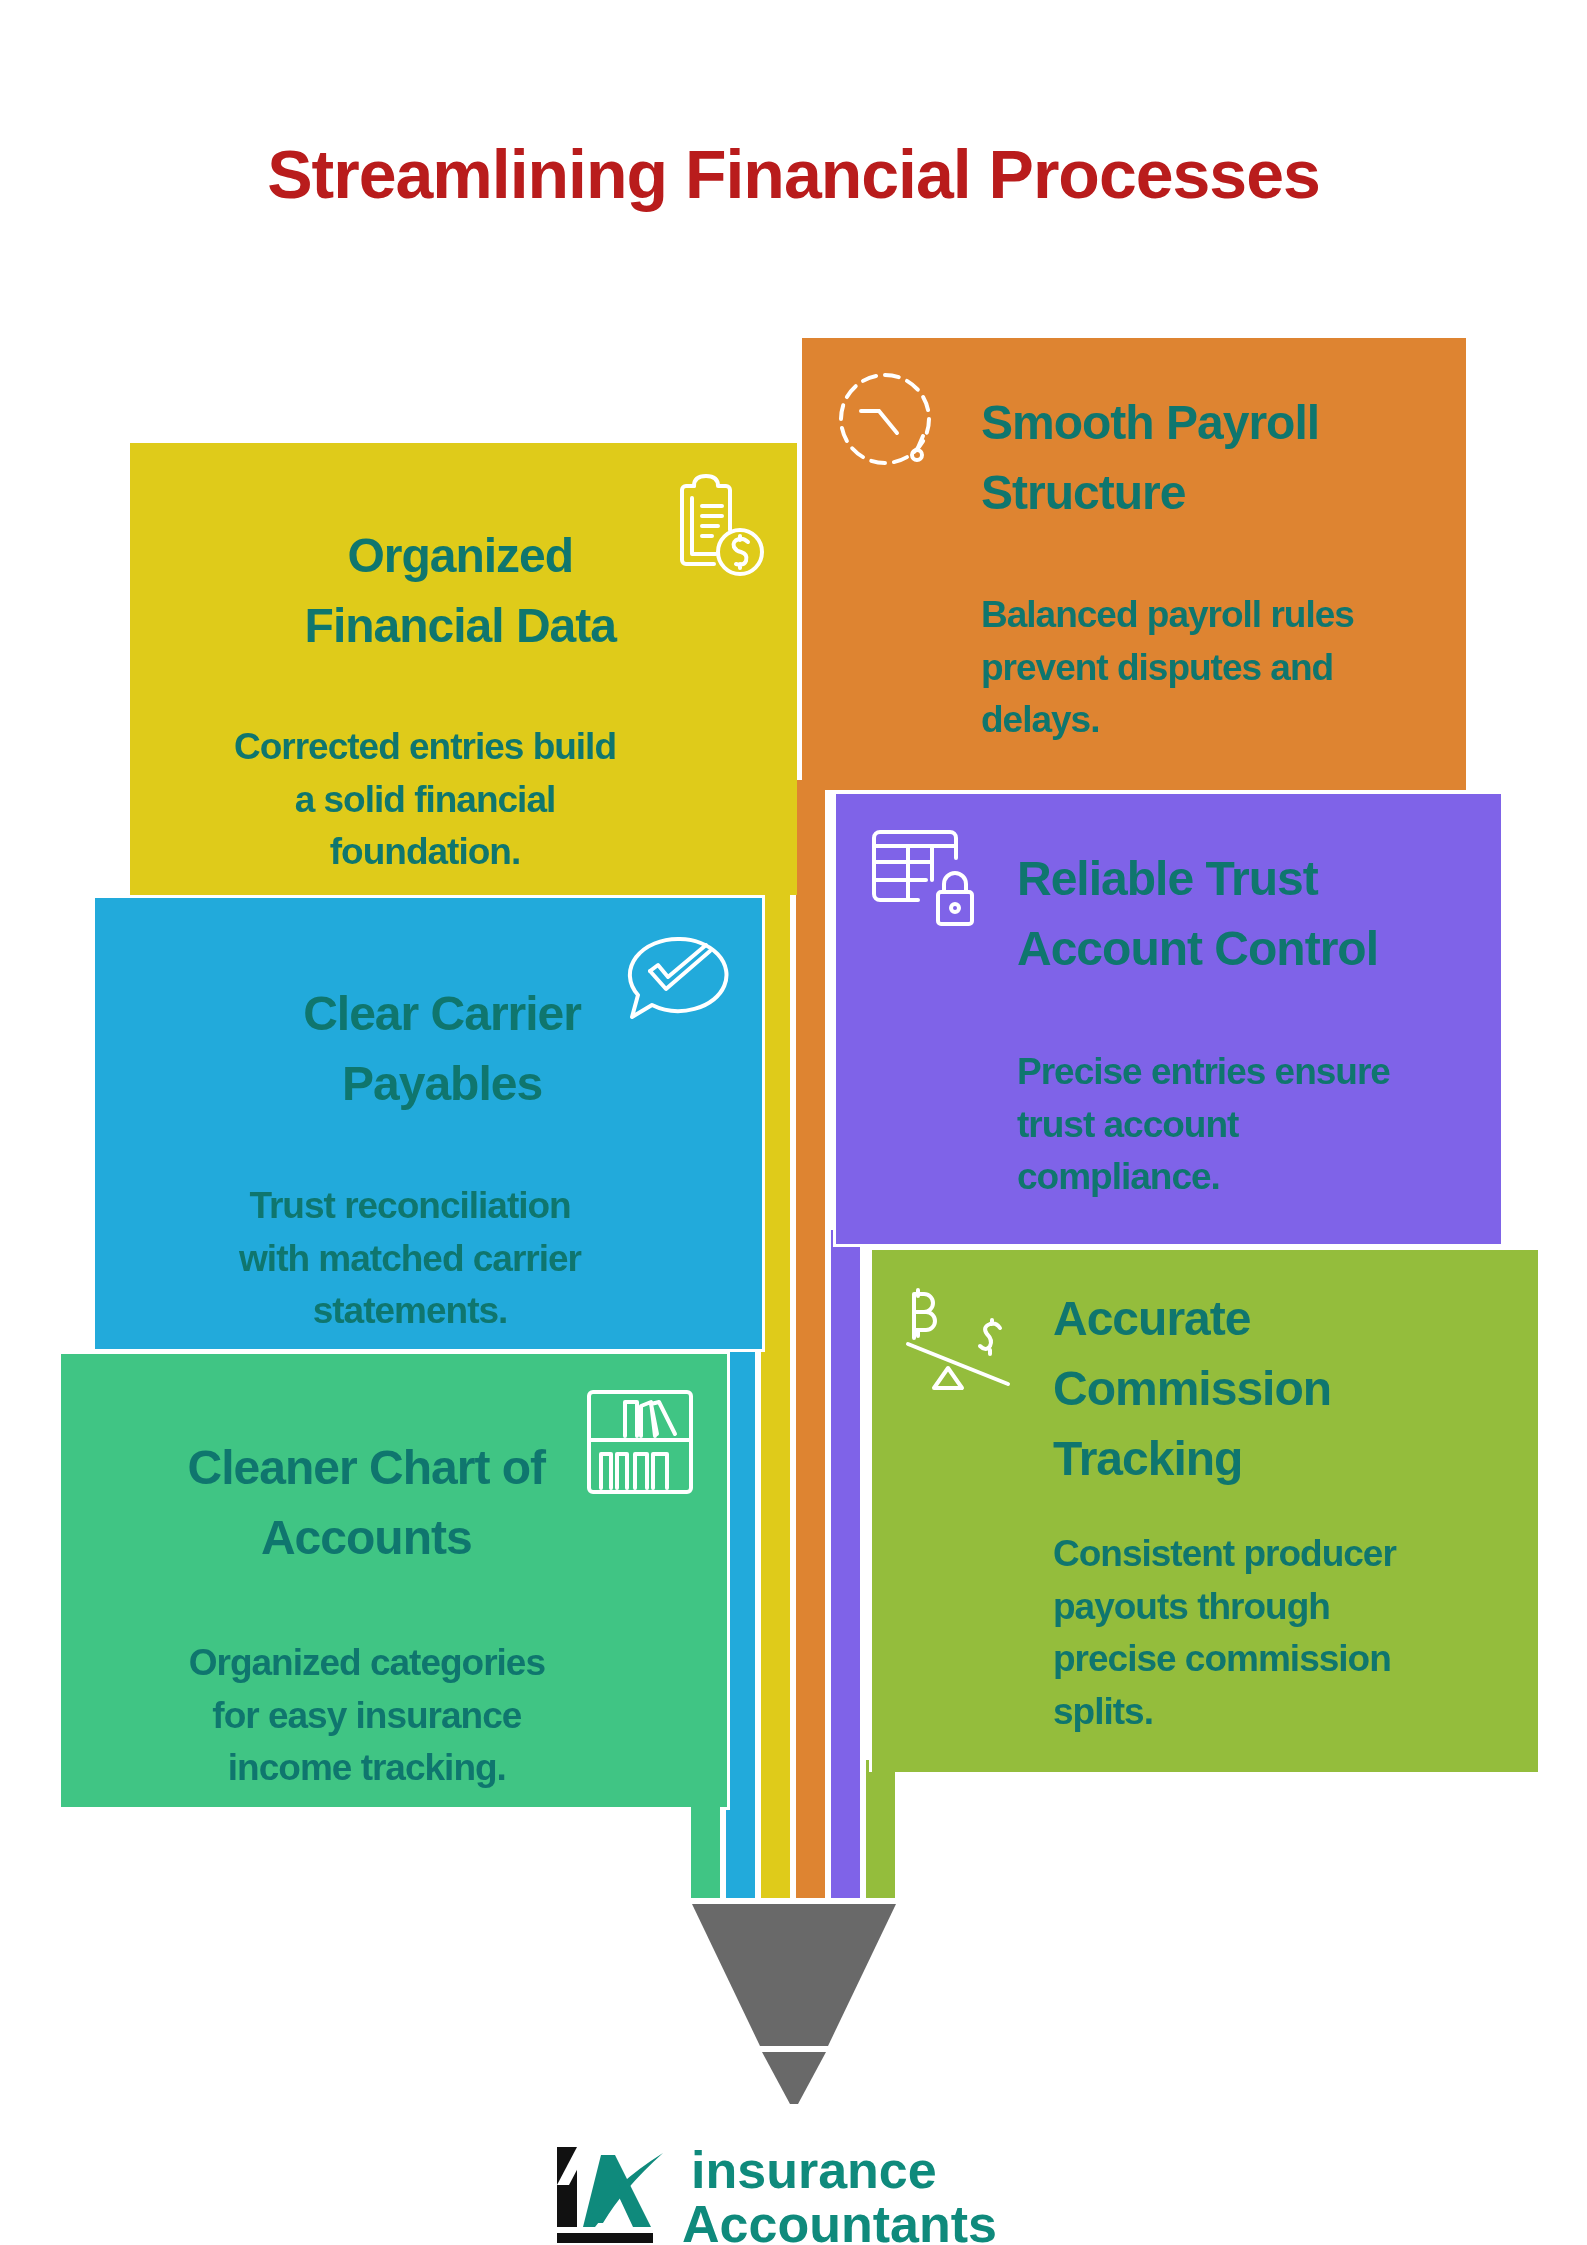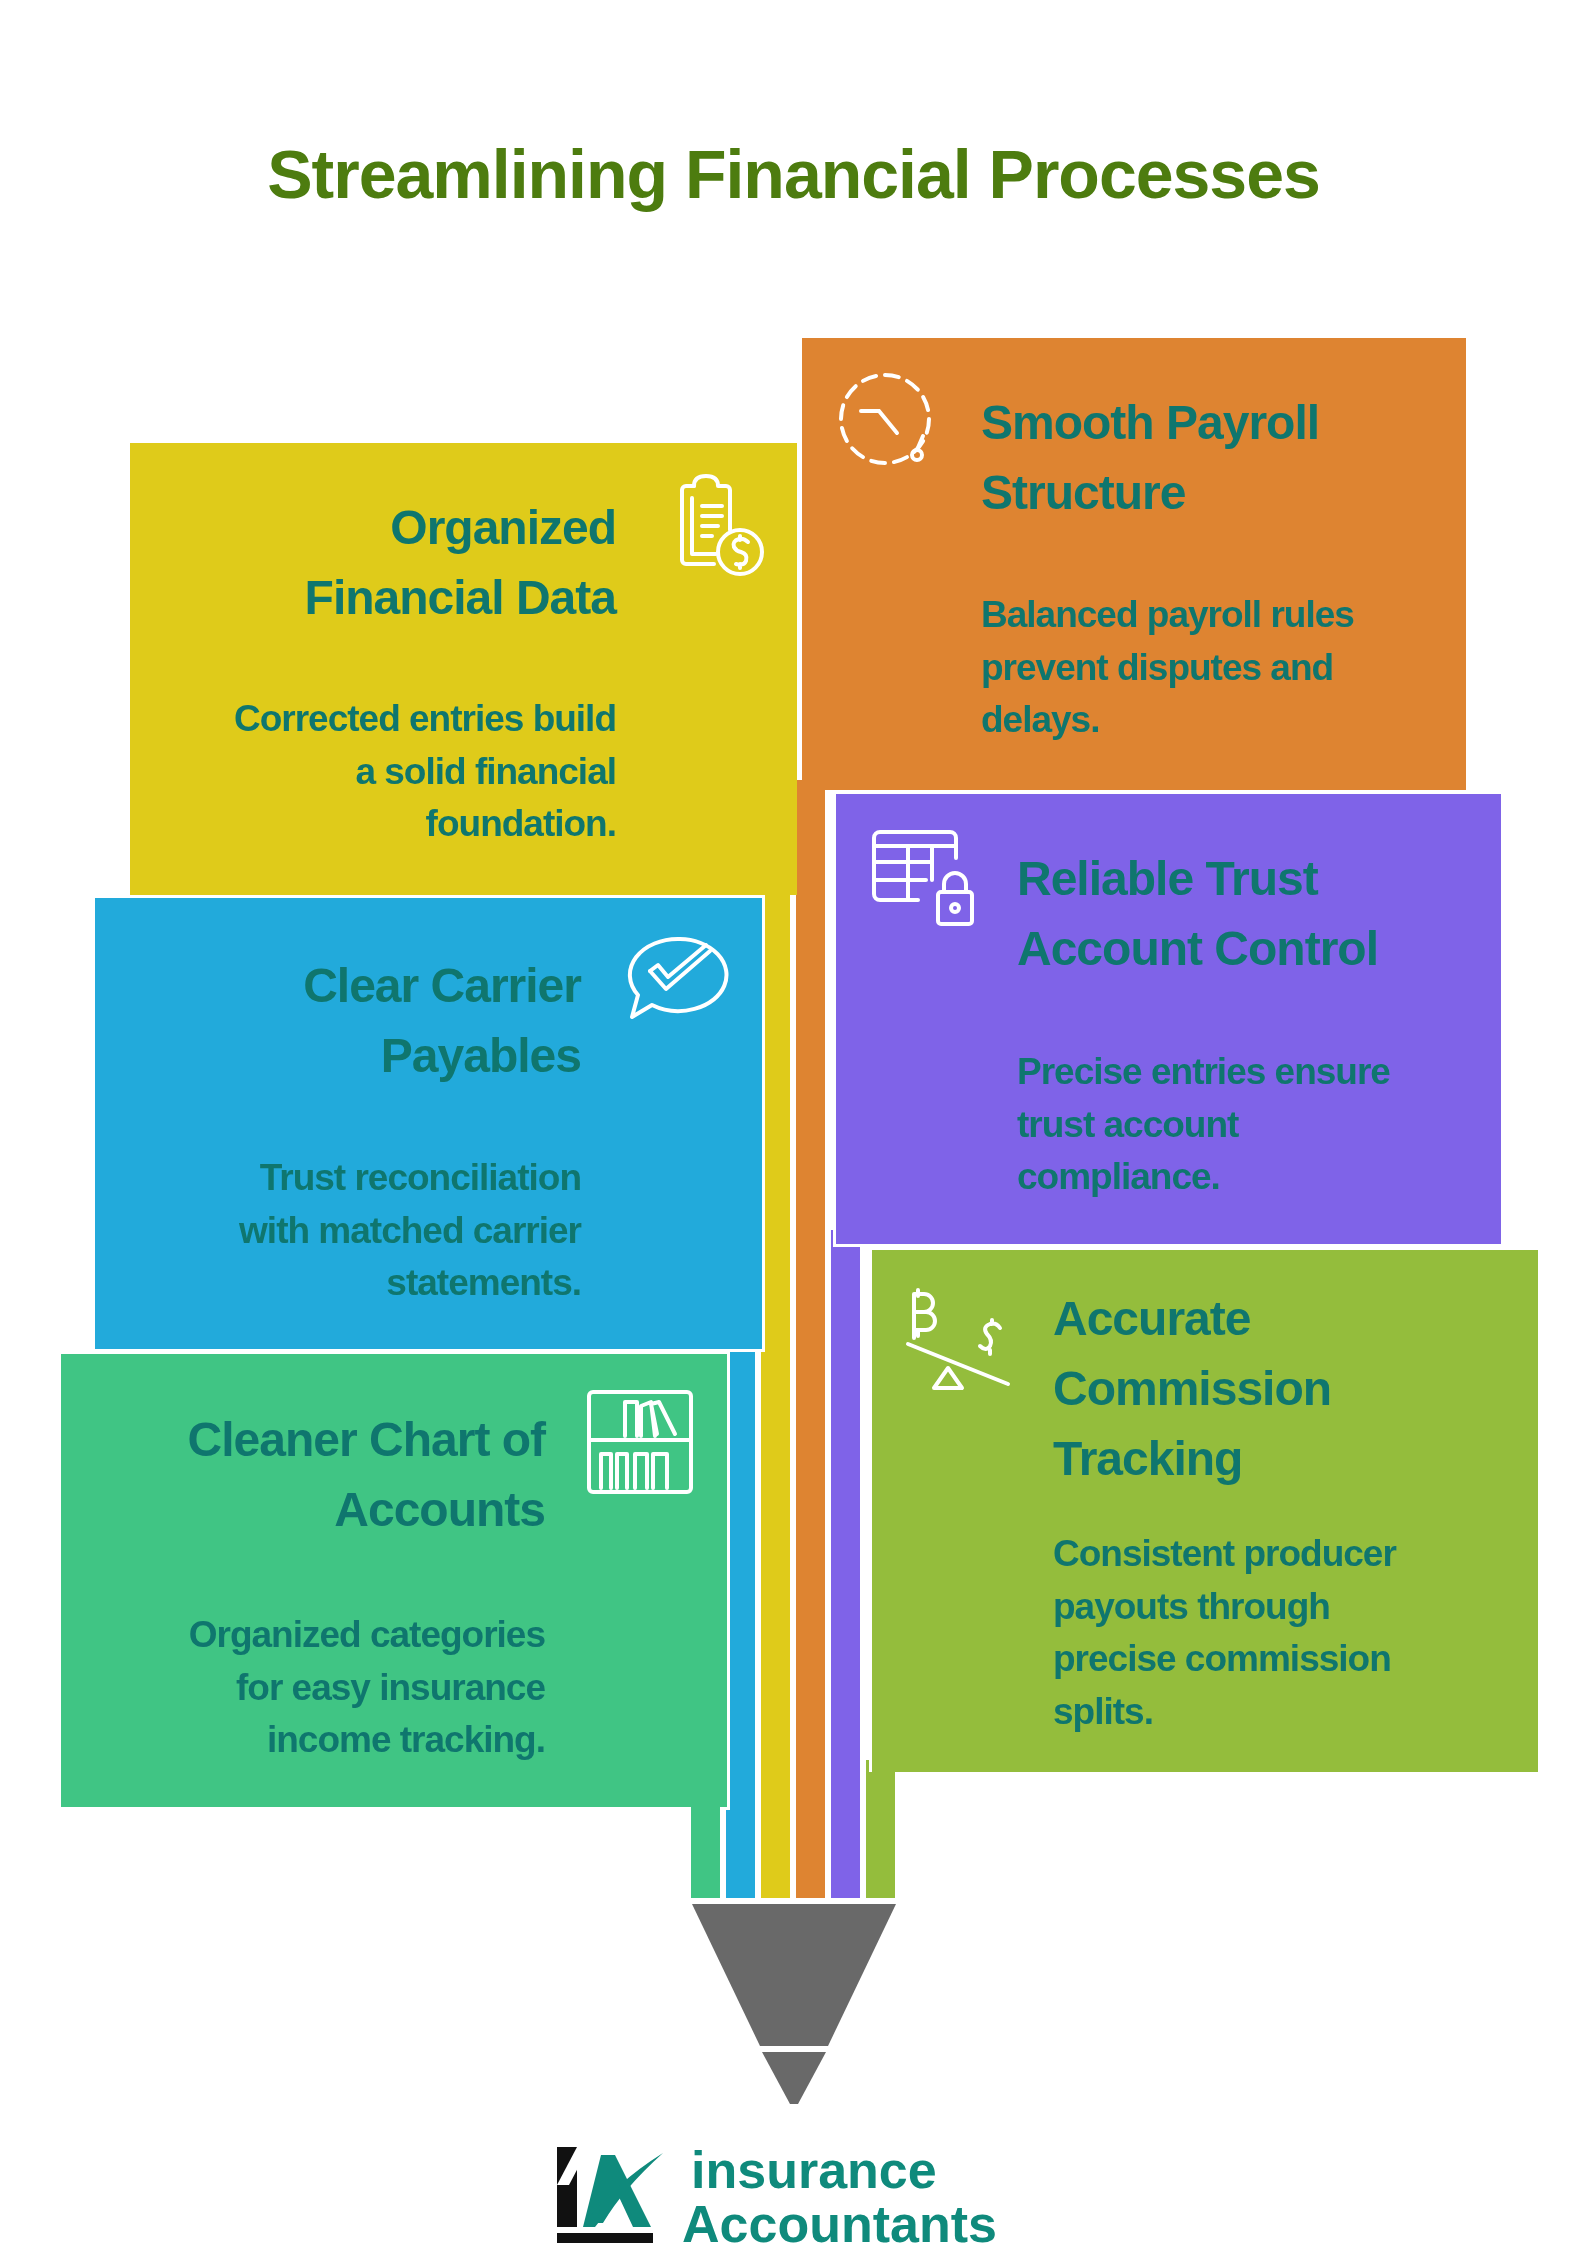--- a/index.html
+++ b/index.html
@@ -1,23 +1,23 @@
 <!DOCTYPE html>
 <html><head>
 <meta charset="utf-8">
 <style>
   html, body { margin:0; padding:0; background:#ffffff; }
   body { width:1587px; height:2245px; position:relative; overflow:hidden; font-family:"Liberation Sans", sans-serif; }
-  .title { position:absolute; left:0; width:1587px; top:135px; text-align:center; font-size:68px; font-weight:bold; color:#4d7c0f; letter-spacing:-1px; }
+  .title { position:absolute; left:0; width:1587px; top:135px; text-align:center; font-size:68px; font-weight:bold; color:#b91c1c; letter-spacing:-1px; }
   .box { position:absolute; }
   .stem { position:absolute; }
   .txt { position:absolute; color:#0f766e; white-space:nowrap; }
   .h { font-weight:bold; font-size:48px; line-height:70px; letter-spacing:-1px; }
   .b { font-size:37px; line-height:52.5px; letter-spacing:-1px;font-weight:bold; }
-  .r { text-align:right; }
+  .r { text-align:center;margin-top:28px; }
   .icon { position:absolute; }
   .icon svg { width:100%; height:100%; display:block; }
   .logo { position:absolute; left:555px; top:2118px; width:490px; height:110px;margin-top:22px; }
   .logo-word { position:absolute; font-weight:bold; color:#0f8a7c; font-size:52px; line-height:52px; letter-spacing:0px; }
 </style>
 </head>
 <body>
 
 <div class="title">Streamlining Financial Processes</div>
 

